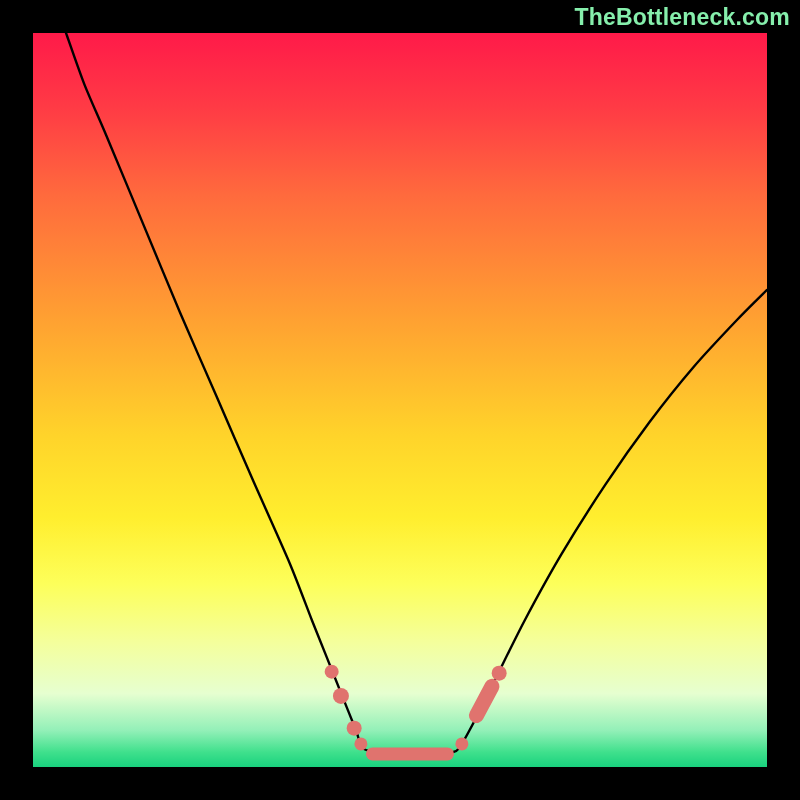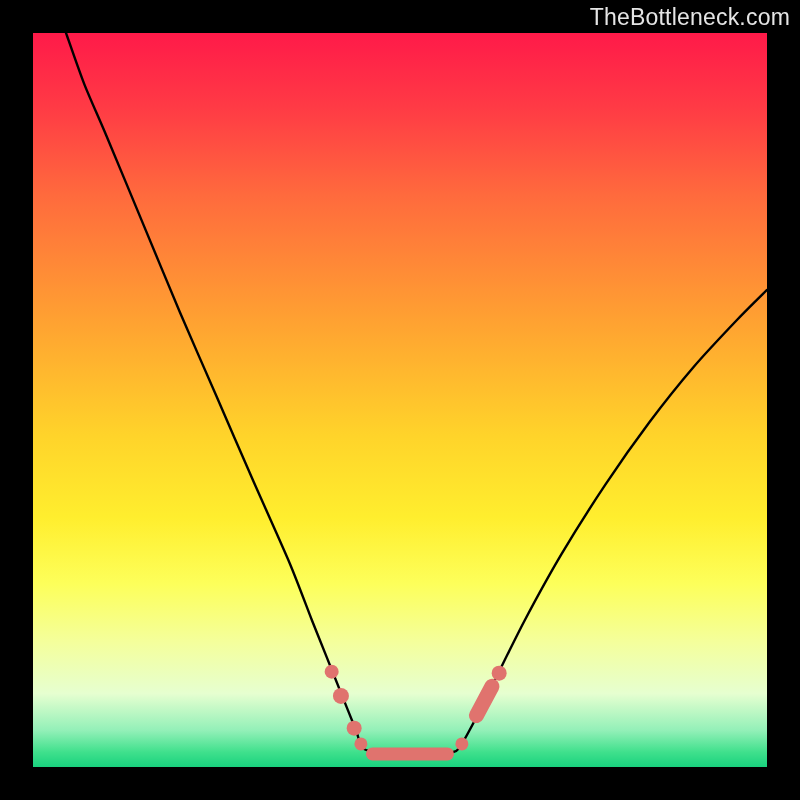--- a/index.html
+++ b/index.html
@@ -37,22 +37,22 @@
       #19d27e 100%
     );
     overflow: hidden;
   }
   .watermark {
     position: absolute;
     top: 4px;
     right: 10px;
     font-family: Arial, Helvetica, sans-serif;
     font-size: 23px;
-    font-weight: normal;
-    color: #e5e5e5;
+    font-weight: bold;
+    color: #86efac;
     letter-spacing: 0.2px;
     z-index: 10;
   }
   svg.curve {
     position: absolute;
     left: 0;
     top: 0;
     width: 734px;
     height: 734px;
   }

